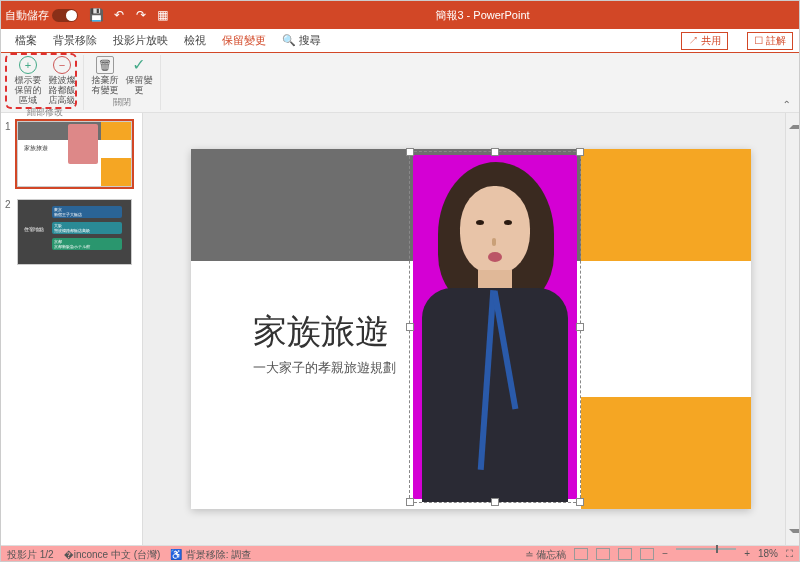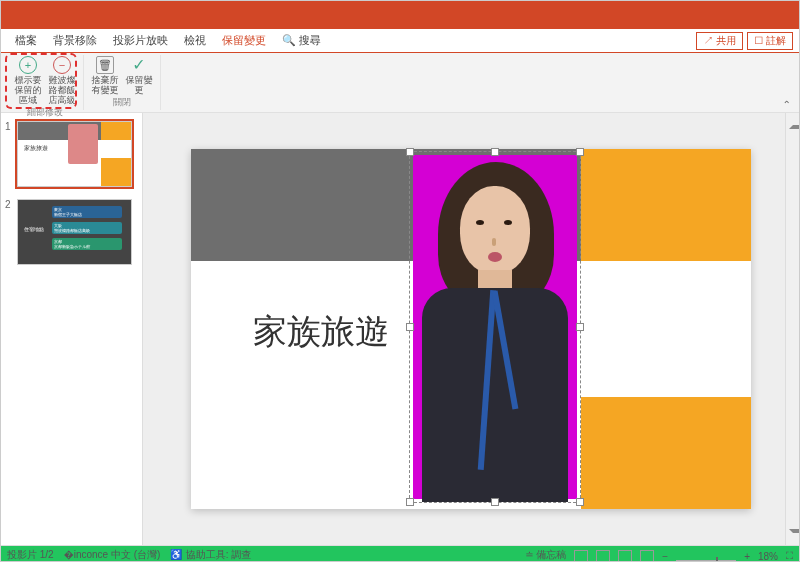--- a/index.html
+++ b/index.html
@@ -14,21 +14,21 @@
 .titlebar .qat-icon { width: 14px; height: 14px; display: flex; align-items: center; justify-content: center; font-size: 12px; }
 .titlebar .center { flex: 1; text-align: center; }
 .titlebar .right { display: flex; align-items: center; gap: 8px; }
 .titlebar .avatar { width: 18px; height: 18px; border-radius: 50%; background: #eee; display: inline-block; }
 .titlebar .win-controls { display: flex; gap: 0; }
 .titlebar .win-btn { width: 30px; height: 28px; display: flex; align-items: center; justify-content: center; font-size: 11px; }
 
 .tabbar { background: #fff; border-bottom: 1px solid #d24726; height: 24px; display: flex; align-items: center; padding: 0 6px; font-size: 11px; color: #444; }
 .tab { padding: 0 8px; height: 24px; display: flex; align-items: center; cursor: pointer; }
 .tab.active { color: #d24726; }
-.tabbar .right { margin-left: auto; display: flex; gap: 4px; align-items: center; text-align: center; }
+.tabbar .right { margin-left: auto; display: flex; gap: 19px; align-items: center; text-align: center; }
 .share-btn { border: 1px solid #d24726; color: #d24726; padding: 1px 6px; font-size: 10px; }
 
 .ribbon { background: #f3f3f3; height: 60px; border-bottom: 1px solid #e0e0e0; display: flex; padding: 2px 6px; font-size: 9px; color: #555; position: relative; }
 .ribbon-group { display: flex; flex-direction: column; align-items: center; border-right: 1px solid #e3e3e3; padding: 0 6px; }
 .ribbon-group .items { display: flex; gap: 4px; flex: 1; }
 .ribbon-item { display: flex; flex-direction: column; align-items: center; justify-content: flex-start; width: 30px; text-align: center; line-height: 1.1; gap: 2px; }
 .ribbon-item .ico { width: 18px; height: 18px; border: 1px solid #999; border-radius: 50%; display: flex; align-items: center; justify-content: center; font-size: 11px; margin-top: 1px; }
 .ribbon-item.plus .ico { color: #4a8; border-color: #4a8; }
 .ribbon-item.minus .ico { color: #c55; border-color: #c55; }
 .ribbon-item.trash .ico { border-radius: 2px; }
@@ -79,30 +79,43 @@
 .mouth { position: absolute; top: 100px; left: 78px; width: 14px; height: 10px; background: #b56; border-radius: 50%; }
 .neck { position: absolute; top: 118px; left: 68px; width: 34px; height: 22px; background: #e0b898; }
 .body { position: absolute; top: 136px; left: 12px; right: 12px; bottom: 0; background: #2a2a34; border-radius: 30px 30px 0 0; }
 .lanyard { position: absolute; top: 138px; left: 74px; width: 6px; height: 180px; background: #2a5aaa; transform: rotate(4deg); }
 .lanyard2 { position: absolute; top: 138px; left: 92px; width: 6px; height: 120px; background: #2a5aaa; transform: rotate(-10deg); }
 .handle { position: absolute; width: 8px; height: 8px; background: #fff; border: 1px solid #888; }
 .h-tl { top: -4px; left: -4px; } .h-tm { top: -4px; left: 50%; margin-left: -4px; } .h-tr { top: -4px; right: -4px; }
 .h-ml { top: 50%; left: -4px; margin-top: -4px; } .h-mr { top: 50%; right: -4px; margin-top: -4px; }
 .h-bl { bottom: -4px; left: -4px; } .h-bm { bottom: -4px; left: 50%; margin-left: -4px; } .h-br { bottom: -4px; right: -4px; }
 
-.statusbar { height: 18px; background: #22c55e; border-top: 1px solid #ddd; display: flex; align-items: center; font-size: 10px; color: #555; padding: 0 6px; gap: 10px; }
-.statusbar .right { margin-left: auto; display: flex; align-items: flex-end; gap: 8px; }
+.statusbar { height: 18px; background: #fca5a5; border-top: 1px solid #ddd; display: flex; align-items: center; font-size: 10px; color: #555; padding: 0 6px; gap: 10px; }
+.statusbar .right { margin-left: auto; display: flex; align-items: flex-start; gap: 8px; }
 .sb-icon { width: 14px; height: 12px; border: 1px solid #999; display: inline-block; }
 .zoom-track { width: 60px; height: 2px; background: #aaa; position: relative; }
 .zoom-track::after { content: ""; position: absolute; left: 40px; top: -3px; width: 2px; height: 8px; background: #666; }
 </style>
 </head>
 <body>
 
 <div class="titlebar">
+  <div class="left">
+    <div class="autosave">
+      <span>自動儲存</span>
+      <span class="toggle"></span>
+    </div>
+    <div class="qat">
+      <span class="qat-icon">💾</span>
+      <span class="qat-icon">↶</span>
+      <span class="qat-icon">↷</span>
+      <span class="qat-icon">▦</span>
+    </div>
+  </div>
+  <div class="center">簡報3 - PowerPoint</div>
 </div>
 
 <div class="tabbar">
   <div class="tab">檔案</div>
   <div class="tab">背景移除</div>
   <div class="tab">投影片放映</div>
   <div class="tab">檢視</div>
   <div class="tab active">保留變更</div>
   <div class="tab">
     <span>🔍</span>&nbsp;<span>搜尋</span>
@@ -166,20 +179,21 @@
       </div>
     </div>
   </div>
 
   <div class="canvas-area">
     <div class="slide">
       <div class="top-gray"></div>
       <div class="top-orange"></div>
       <div class="bot-orange"></div>
       <div class="title">家族旅遊</div>
+      <div class="subtitle">一大家子的孝親旅遊規劃</div>
 
       <div class="photo-box">
         <div class="photo-bg"></div>
         <div class="person">
           <div class="hair"></div>
             <div class="face"></div>
           <div class="eyeL"></div>
             <div class="eyeR"></div>
           <div class="nose"></div>
             <div class="mouth"></div>
@@ -198,21 +212,21 @@
         <div class="handle h-br"></div>
       </div>
     </div>
     <div class="vscroll"></div>
   </div>
 </div>
 
 <div class="statusbar">
   <span>投影片 1/2</span>
   <span>�inconce <span>中文 (台灣)</span></span>
-  <span>♿ <span>協助工具: 調查</span></span>
+  <span>♿ <span>背景移除: 調查</span></span>
   <div class="right">
     <span>≐ <span>備忘稿</span></span>
     <span class="sb-icon"></span>
     <span class="sb-icon"></span>
     <span class="sb-icon"></span>
     <span class="sb-icon"></span>
     <span>−</span>
     <span class="zoom-track"></span>
     <span>+</span>
     <span>18%</span>

